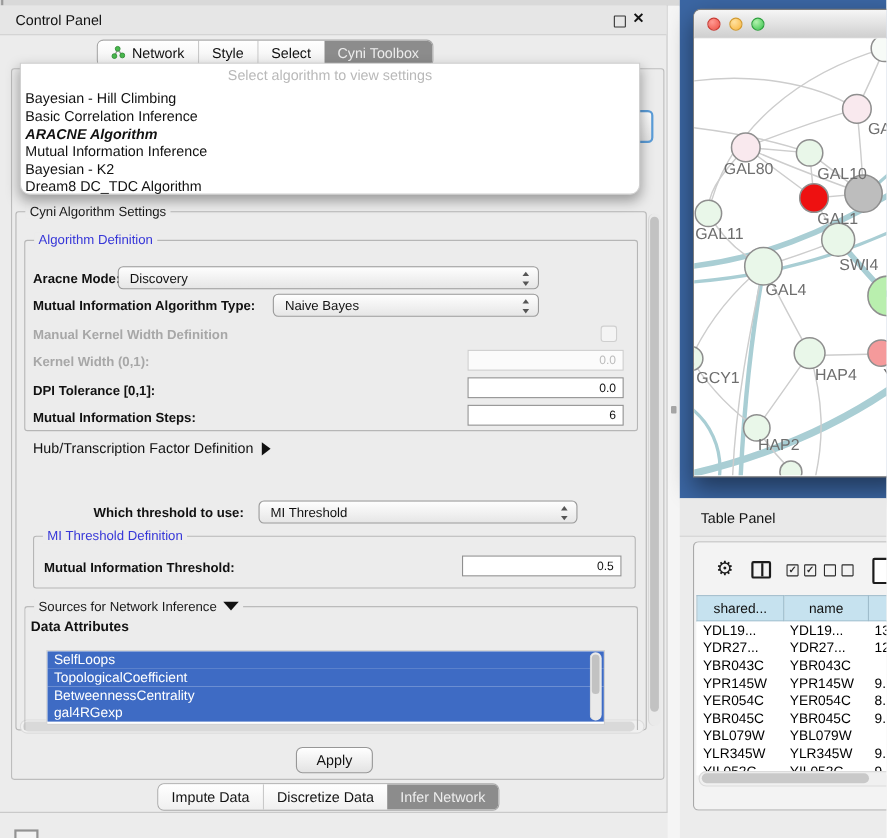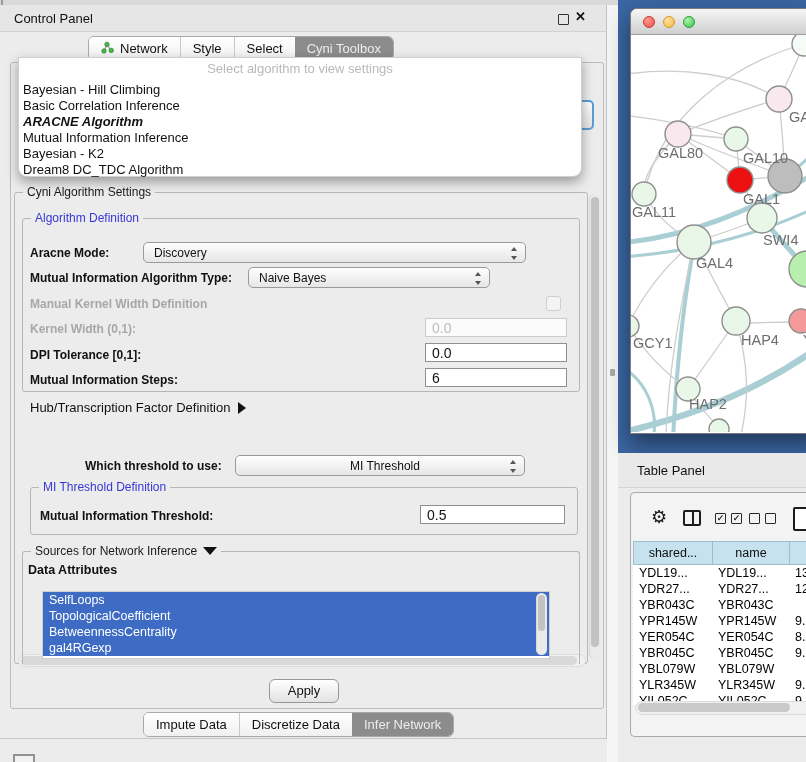--- a/index.html
+++ b/index.html
@@ -46,22 +46,22 @@
 
   .lbl{font-size:12px;font-weight:bold;color:#111;white-space:nowrap;}
   .lbl.dis{color:#a7a7a7;}
 
   .combo{height:21px;border:1px solid #9a9a9a;border-radius:5px;background:linear-gradient(#fefefe,#e6e6e6);
          font-size:12px;color:#111;line-height:21px;padding-left:10px;box-sizing:border-box;}
   .combo .arrows{position:absolute;right:7px;top:4px;width:7px;height:13px;}
   .arr-up{position:absolute;top:0;left:0;width:0;height:0;border-left:3.5px solid transparent;border-right:3.5px solid transparent;border-bottom:4.5px solid #555;}
   .arr-dn{position:absolute;bottom:0;left:0;width:0;height:0;border-left:3.5px solid transparent;border-right:3.5px solid transparent;border-top:4.5px solid #555;}
 
-  .field{height:19px;border:1px solid #8f8f8f;background:#fff;font-size:14px;line-height:19px;
-         padding:0 6px;box-sizing:border-box;color:#111;}
+  .field{height:19px;border:1px solid #8f8f8f;background:#fff;font-size:11px;line-height:19px;
+         text-align:right;padding:0 6px;box-sizing:border-box;color:#111;}
   .field.dis{border-color:#cccccc;background:#fbfbfb;color:#bcbcbc;}
   .chk{width:13px;height:13px;border:1px solid #cfcfcf;border-radius:3px;background:#f4f4f4;}
 
   .expander{font-size:13px;color:#111;white-space:nowrap;}
   .tri-right{display:inline-block;margin-left:8px;width:0;height:0;border-top:6px solid transparent;border-bottom:6px solid transparent;border-left:8px solid #111;vertical-align:-2px;}
   .tri-down{display:inline-block;margin-left:6px;width:0;height:0;border-left:7px solid transparent;border-right:7px solid transparent;border-top:8px solid #111;vertical-align:0px;}
 
   .attr-item{height:16px;background:#3e6bc4;color:#fff;font-size:12.5px;line-height:16px;padding-left:6px;}
 
   .vscroll{background:#eaeaea;border-left:1px solid #d8d8d8;border-radius:6px;}
@@ -171,21 +171,21 @@
 
     <div class="abs hscroll" style="left:18px;top:649px;width:566px;height:11px;">
       <div class="hthumb" style="left:2px;width:556px;"></div>
     </div>
 
     <div class="abs gbox" style="left:22px;top:213px;width:556px;height:172px;">
       <div class="gtitle blue">Algorithm Definition</div>
     </div>
 
     <div class="abs lbl" style="left:30px;top:241px;">Aracne Mode:</div>
-    <div class="abs combo" style="left:107px;top:237px;width:383px;margin-left:36px;">
+    <div class="abs combo" style="left:107px;top:237px;width:383px;">
       <span>Discovery</span>
       <span class="arrows">
           <span class="arr-up"></span>
           <span class="arr-dn"></span>
         </span>
     </div>
 
     <div class="abs lbl" style="left:30px;top:266px;">Mutual Information Algorithm Type:</div>
     <div class="abs combo" style="left:248px;top:262px;width:242px;">
       <span>Naive Bayes</span>
@@ -206,21 +206,21 @@
 
     <div class="abs lbl" style="left:30px;top:368px;">Mutual Information Steps:</div>
     <div class="abs field" style="left:425px;top:363px;width:142px;">6</div>
 
     <div class="abs expander" style="left:30px;top:395px;">
       <span>Hub/Transcription Factor Definition</span><span class="tri-right"></span>
     </div>
 
 
     <div class="abs lbl" style="left:85px;top:454px;">Which threshold to use:</div>
-    <div class="abs combo" style="left:235px;top:450px;width:290px;text-align:center;">
+    <div class="abs combo" style="left:235px;top:450px;width:290px;">
       <span>MI Threshold</span>
       <span class="arrows">
           <span class="arr-up"></span>
           <span class="arr-dn"></span>
         </span>
     </div>
 
     <div class="abs gbox" style="left:30px;top:482px;width:546px;height:46px;">
       <div class="gtitle blue">MI Threshold Definition</div>
     </div>

